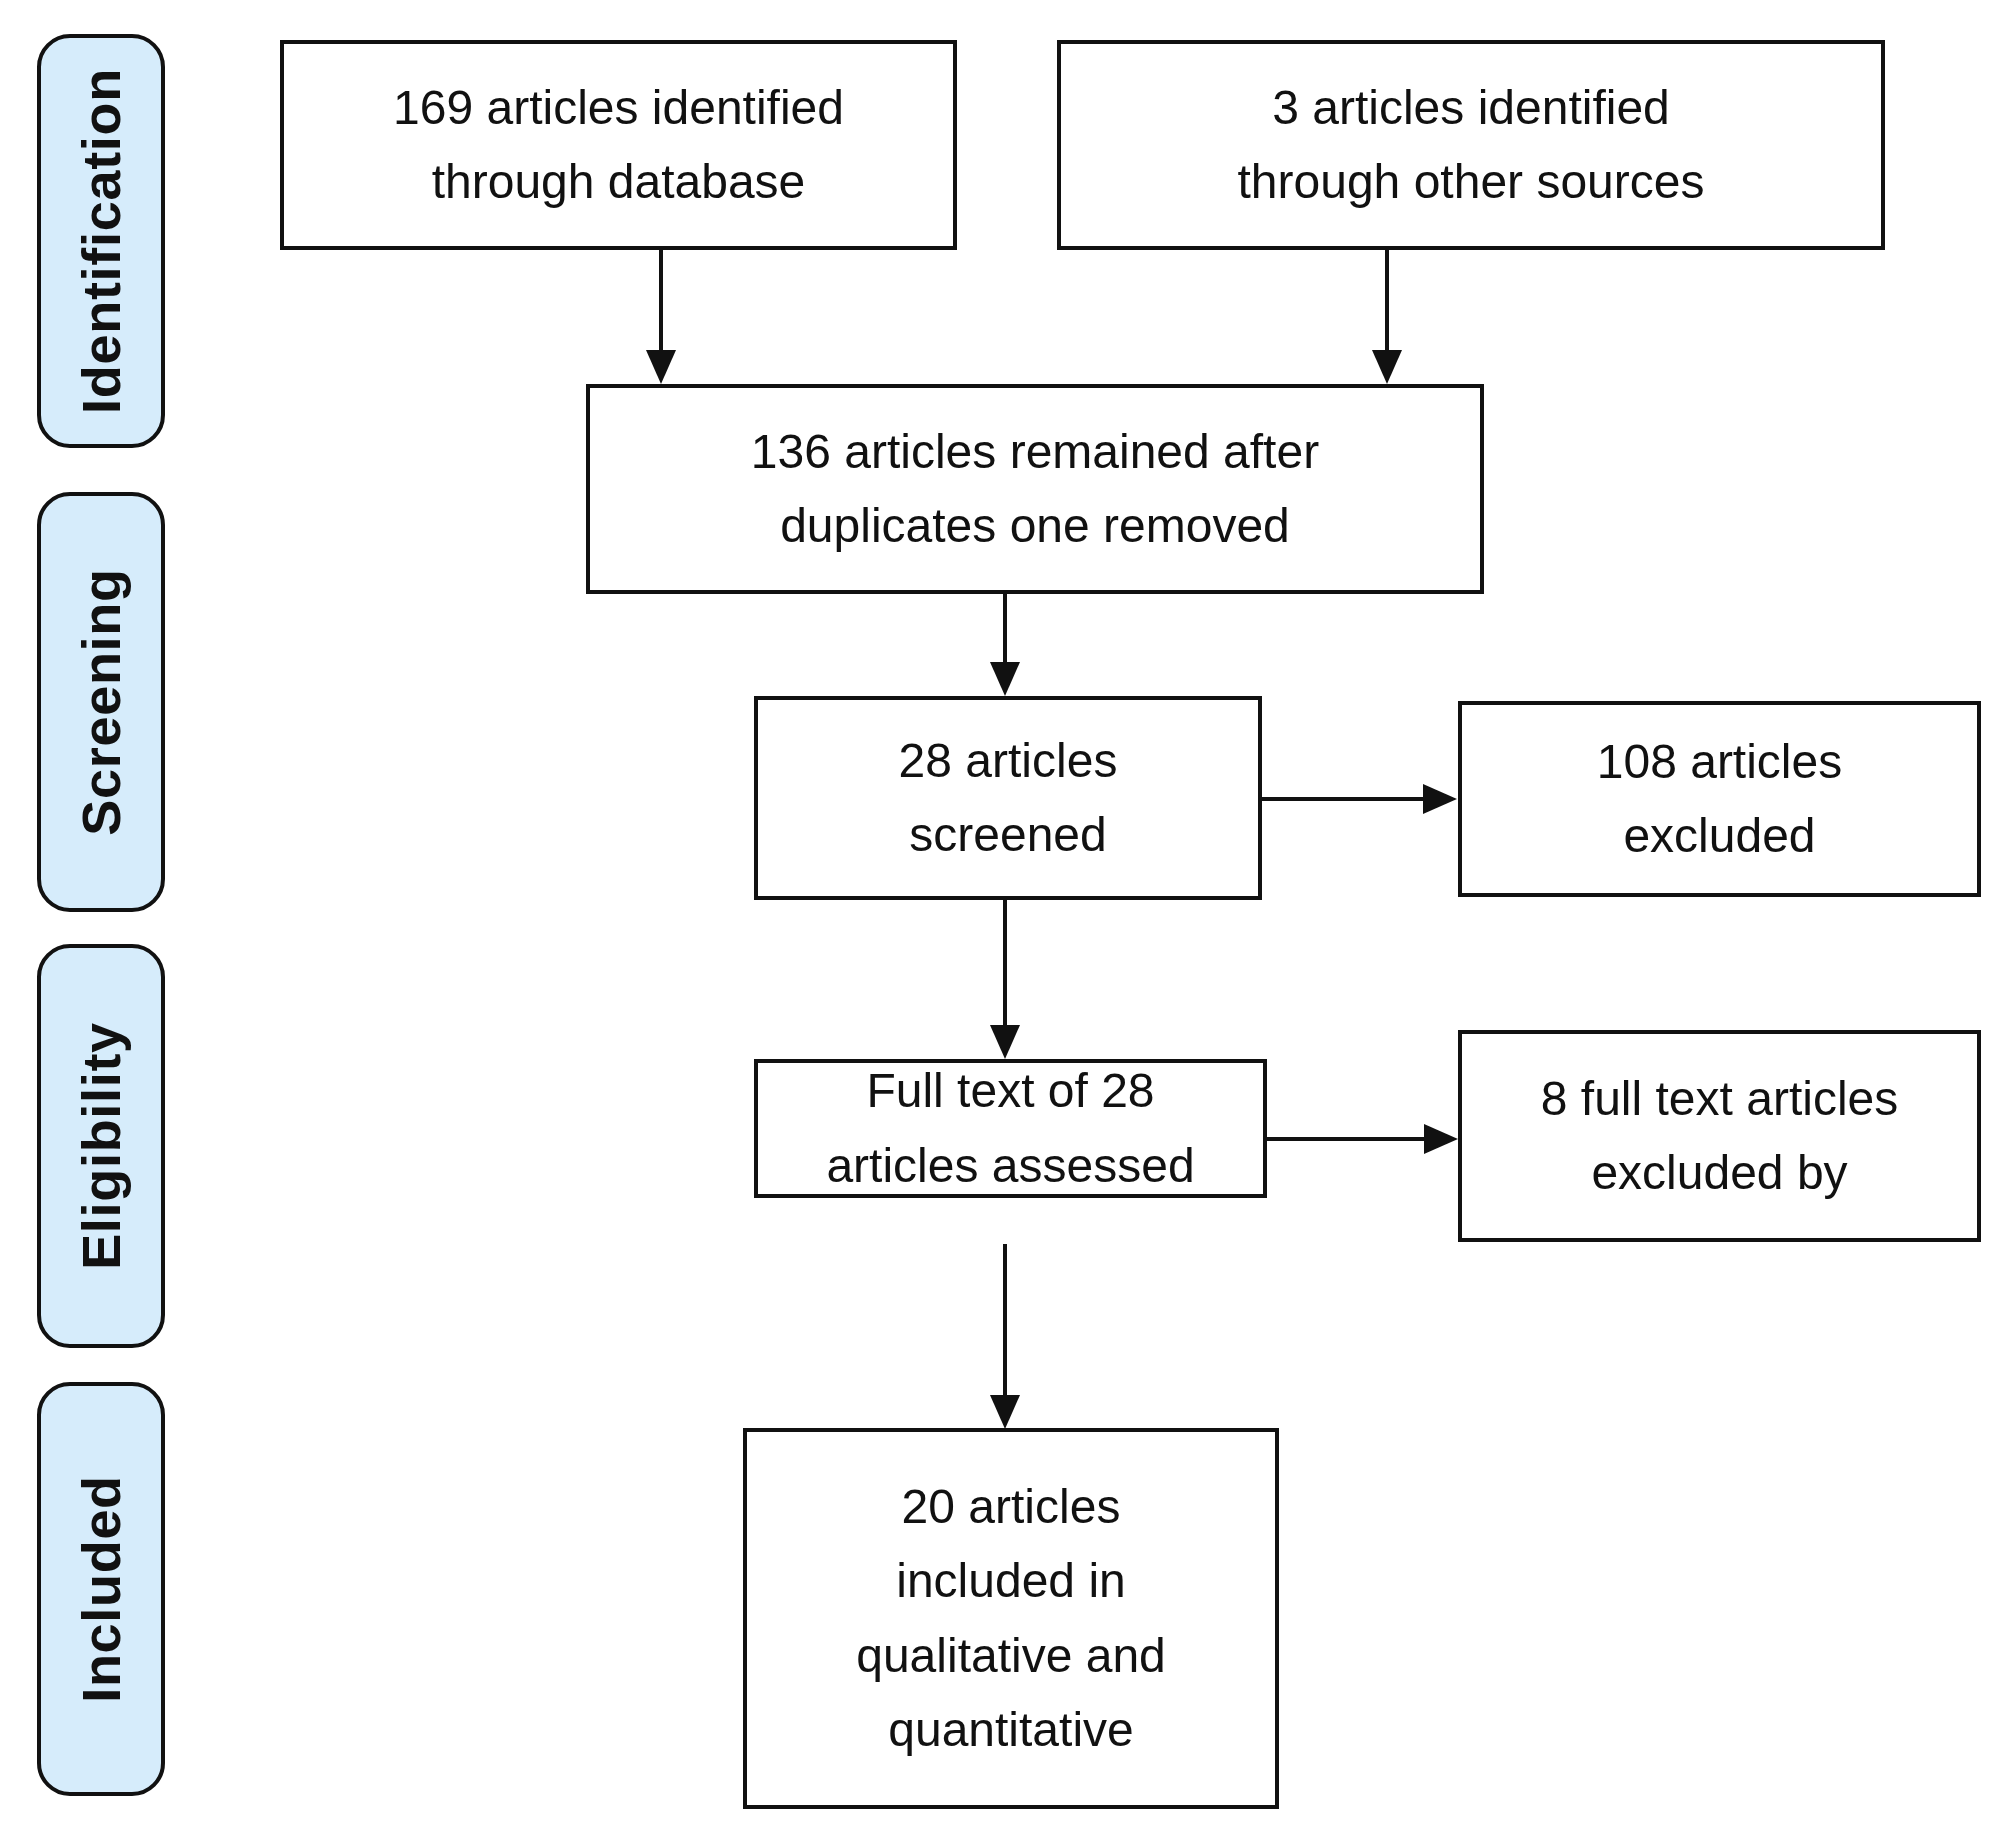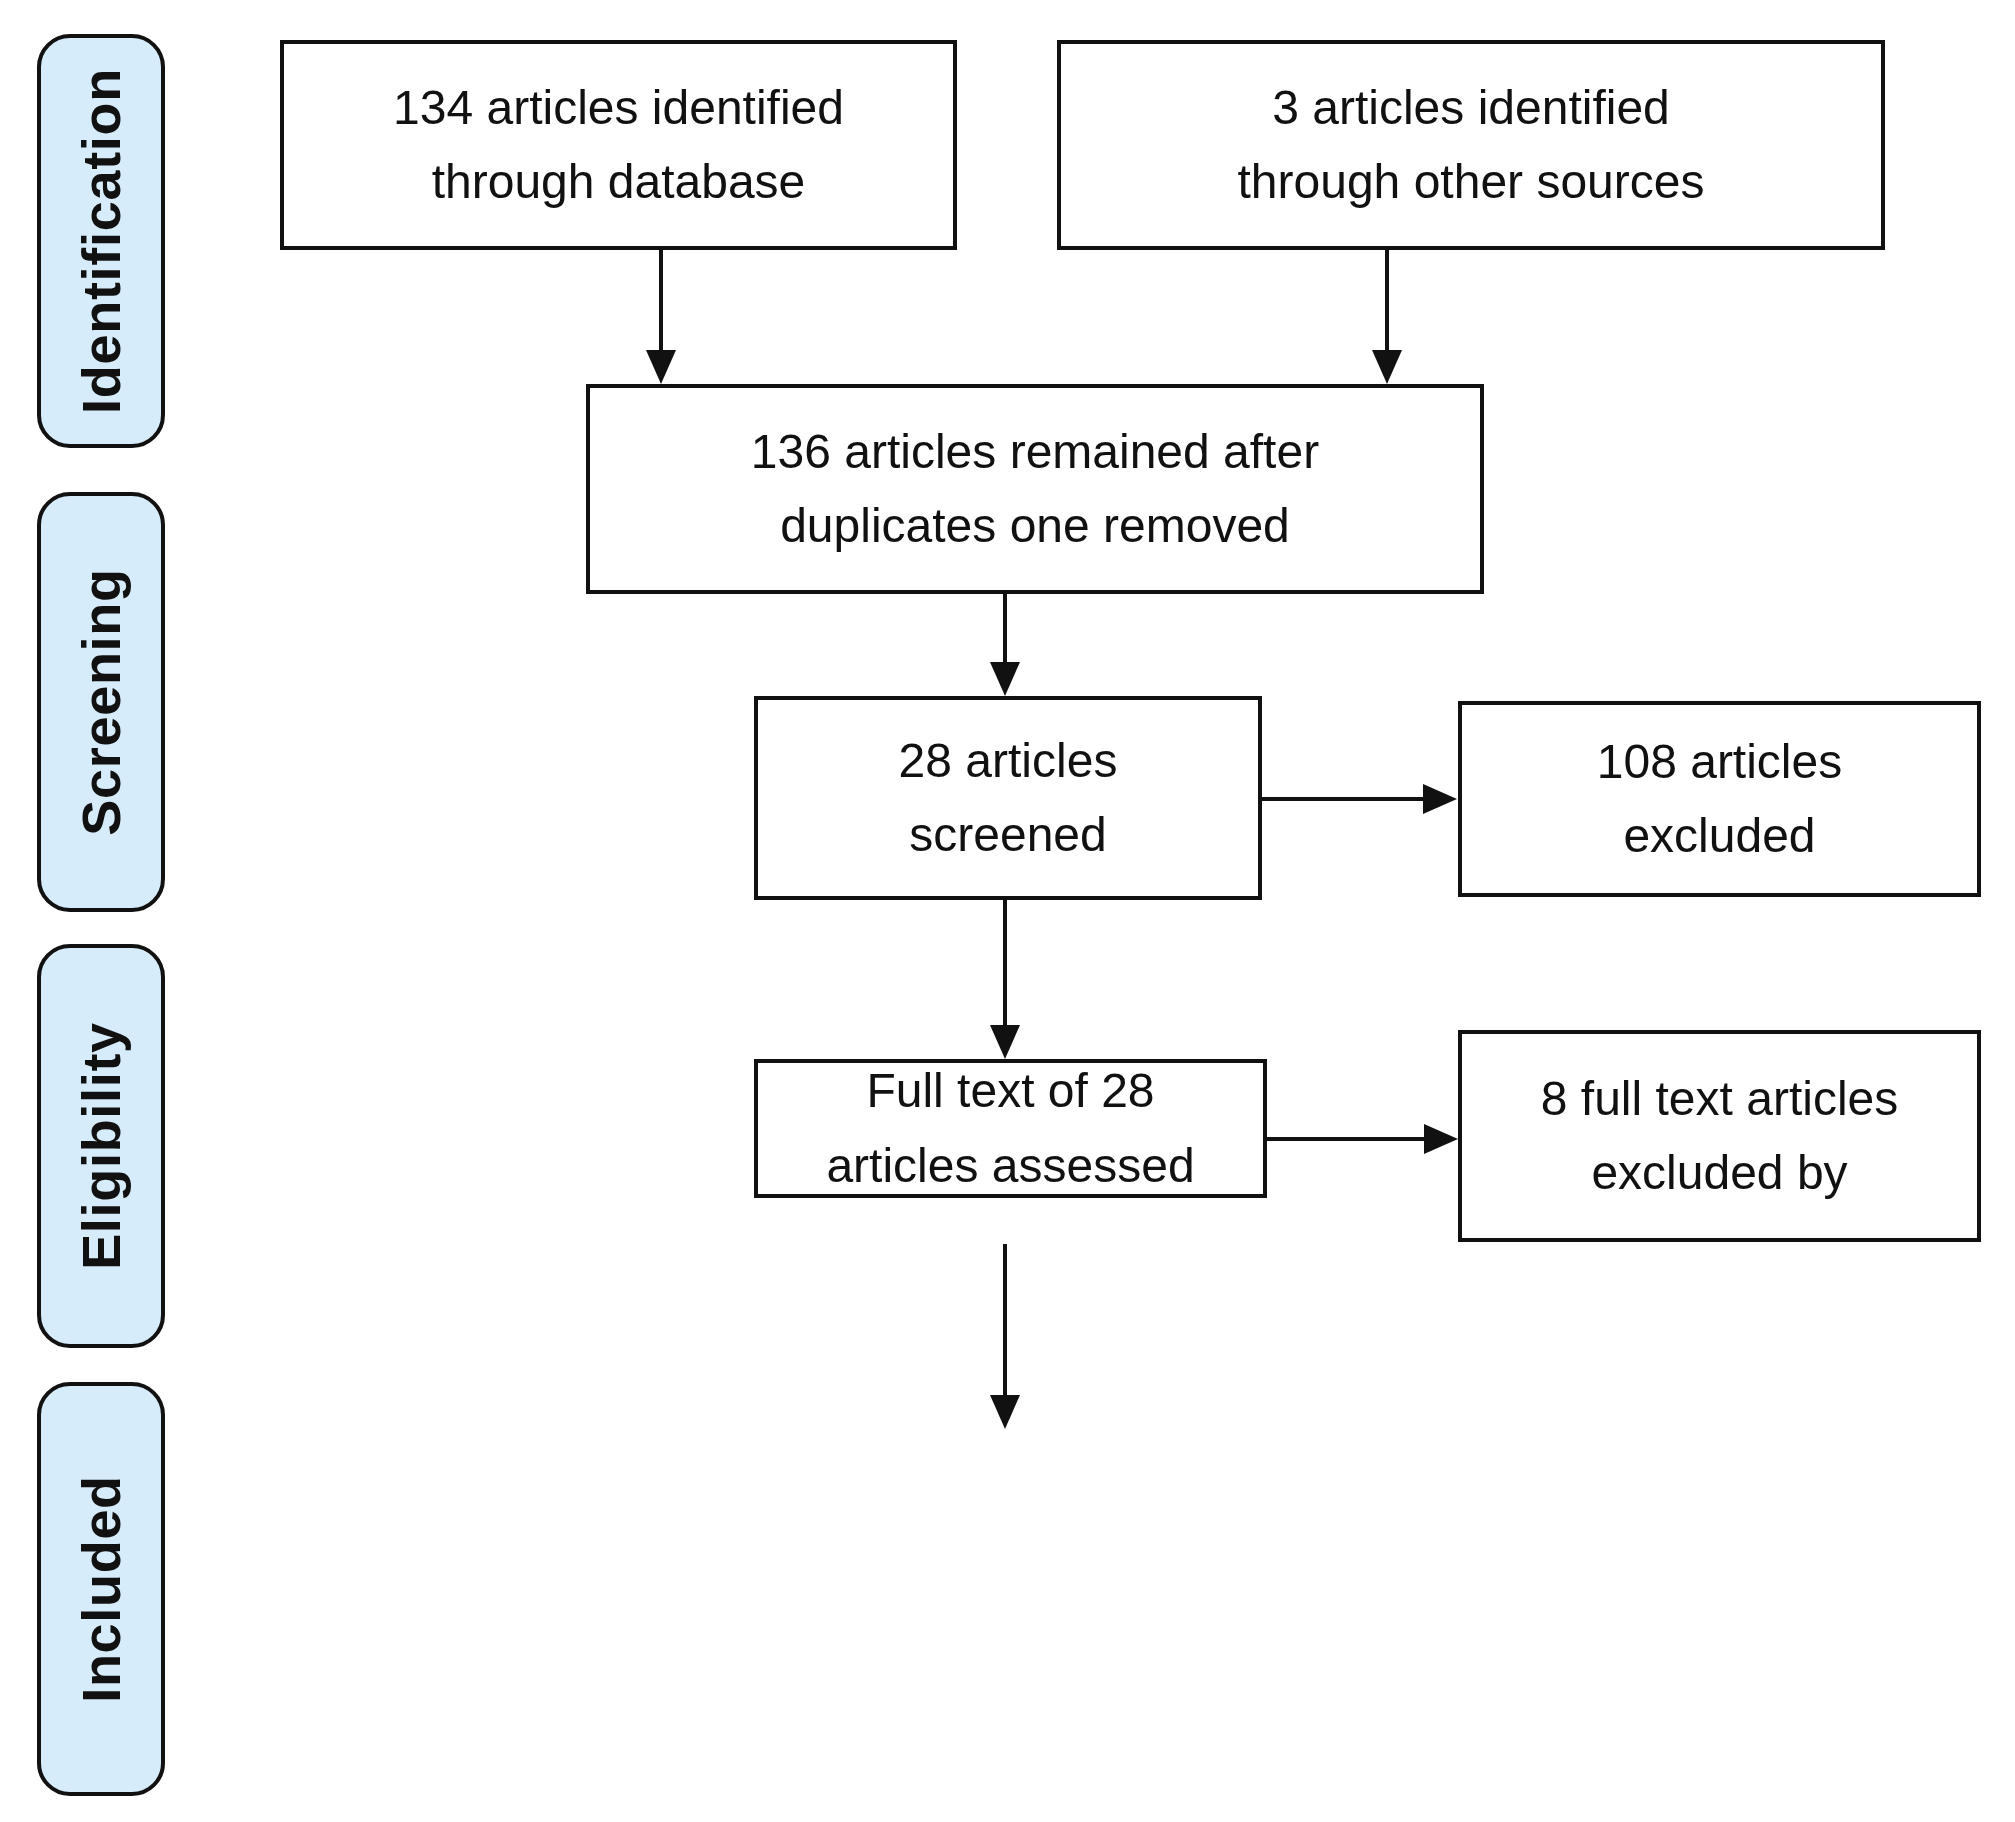--- a/index.html
+++ b/index.html
@@ -127,21 +127,21 @@
     <span class="stage-label">Screening</span>
   </div>
   <div class="stage stage-eligibility">
     <span class="stage-label">Eligibility</span>
   </div>
   <div class="stage stage-included">
     <span class="stage-label">Included</span>
   </div>
 
   <div class="fbox box-identified-database">
-    <span class="fbox-label">134 articles identified
+    <span class="fbox-label">169 articles identified
 through database</span>
   </div>
   <div class="fbox box-identified-other">
     <span class="fbox-label">3 articles identified
 through other sources</span>
   </div>
   <div class="fbox box-after-duplicates">
     <span class="fbox-label">136 articles remained after
 duplicates one removed</span>
   </div>
@@ -154,20 +154,26 @@
 excluded</span>
   </div>
   <div class="fbox box-fulltext-assessed">
     <span class="fbox-label">Full text of 28
 articles assessed</span>
   </div>
   <div class="fbox box-fulltext-excluded">
     <span class="fbox-label">8 full text articles
 excluded by</span>
   </div>
+  <div class="fbox box-included-final">
+    <span class="fbox-label">20 articles
+included in
+qualitative and
+quantitative</span>
+  </div>
 
   <div class="varrow arrow-db-to-merged">
     <div class="shaft"></div>
     <div class="head"></div>
   </div>
   <div class="varrow arrow-other-to-merged">
     <div class="shaft"></div>
     <div class="head"></div>
   </div>
   <div class="varrow arrow-merged-to-screened">

